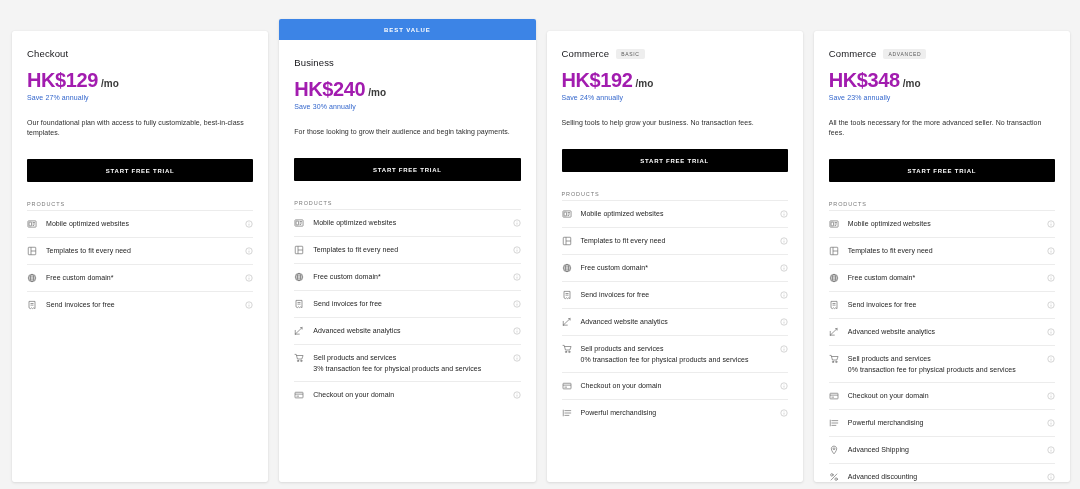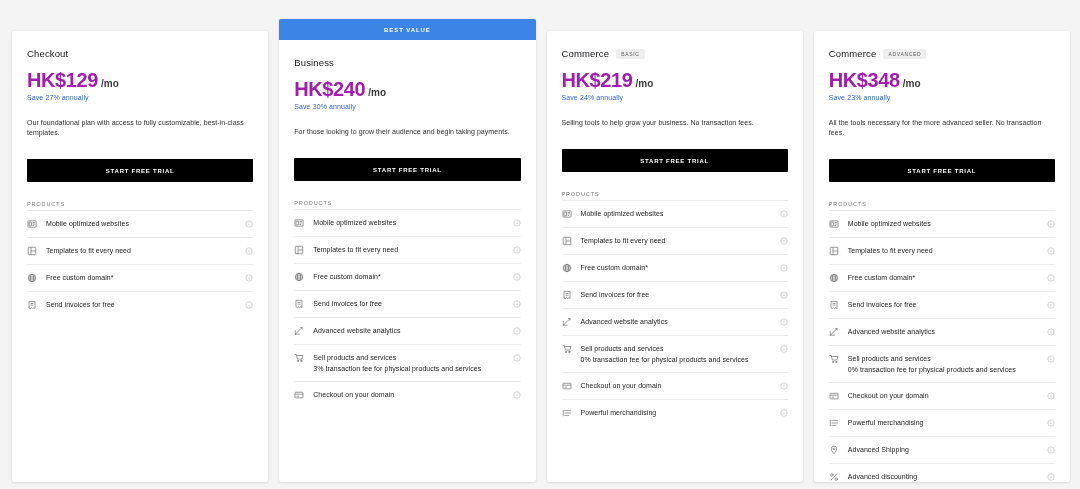--- a/index.html
+++ b/index.html
@@ -487,21 +487,21 @@
         <div class="card-spacer"></div>
       </div>
     </div>
     <div class="plan-card normal">
       <div class="card-body">
         <div class="plan-name-row">
           <span class="plan-name">Commerce</span>
           <span class="plan-badge">BASIC</span>
         </div>
         <div class="price-row">
-          <span class="price-amount">HK$219</span>
+          <span class="price-amount">HK$192</span>
           <span class="price-period">/mo</span>
         </div>
         <a class="save-link">Save 24% annually</a>
         <div class="plan-description">Selling tools to help grow your business. No transaction fees.</div>
         <button class="cta-button">START FREE TRIAL</button>
         <div class="products-label">PRODUCTS</div>
         <ul class="feature-list">
           <li class="feature-item">
             <span class="feature-icon">
               <svg viewBox="0 0 16 16" fill="none" stroke="currentColor" stroke-width="1.1">

